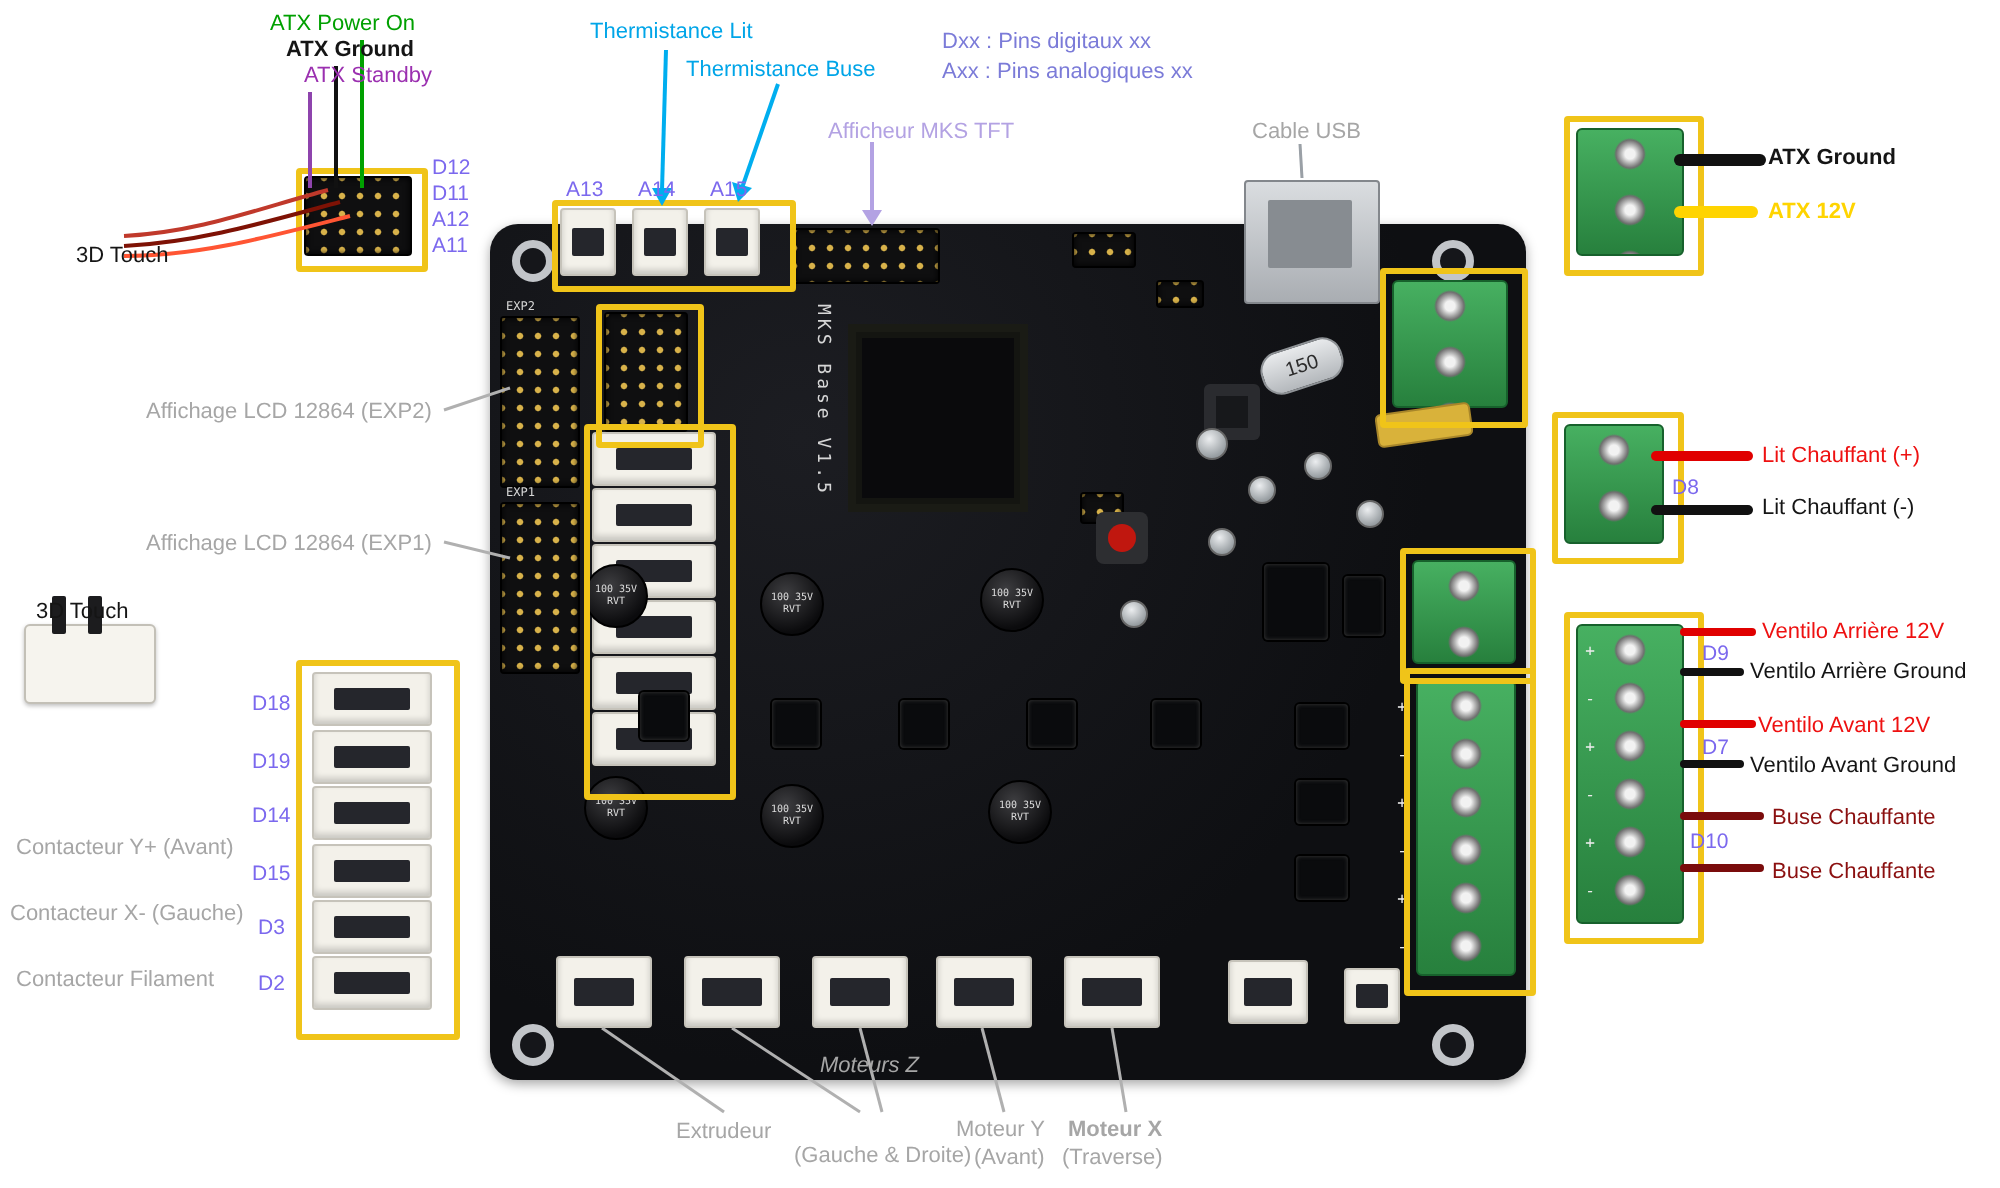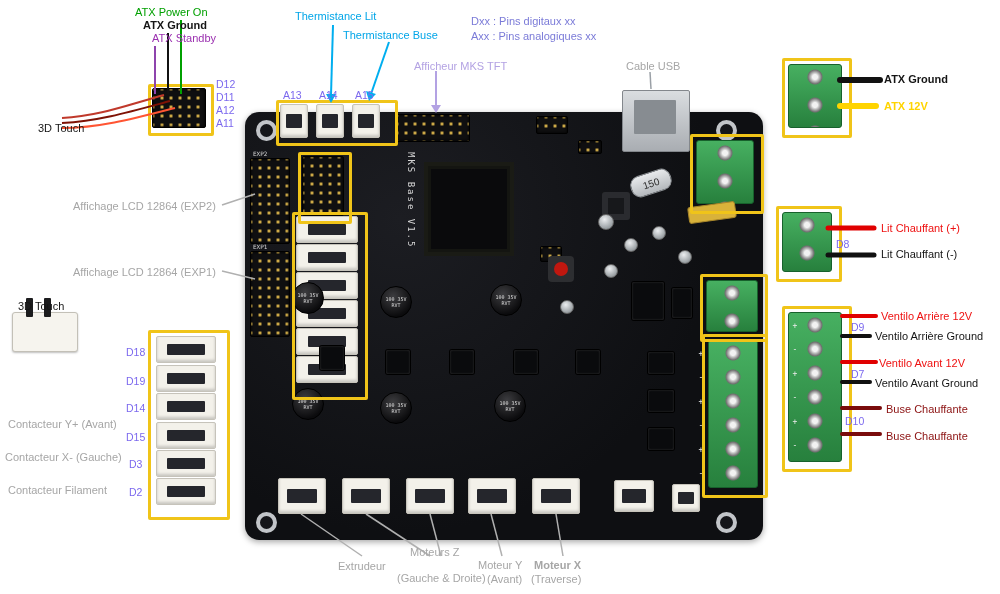--- a/index.html
+++ b/index.html
@@ -281,20 +281,20 @@
   <div class="lbl pinlbl" style="left:851px;top:321px;">D9</div>
   <div class="lbl c-black" style="left:875px;top:330px;">Ventilo Arrière Ground</div>
   <div class="lbl c-red" style="left:879px;top:357px;">Ventilo Avant 12V</div>
   <div class="lbl pinlbl" style="left:851px;top:368px;text-align:center;">D7</div>
   <div class="lbl c-black" style="left:875px;top:377px;">Ventilo Avant Ground</div>
   <div class="lbl c-dred" style="left:886px;top:403px;">Buse Chauffante</div>
   <div class="lbl pinlbl" style="left:845px;top:415px;">D10</div>
   <div class="lbl c-dred" style="left:886px;top:430px;">Buse Chauffante</div>
 
   <div class="lbl c-gray" style="left:338px;top:560px;">Extrudeur</div>
-  <div class="lbl c-gray" style="left:410px;top:546px;">Moteurs Z</div>
+  <div class="lbl c-gray" style="left:410px;top:527px;font-style:italic;">Moteurs Z</div>
   <div class="lbl c-gray" style="left:397px;top:572px;">(Gauche &amp; Droite)</div>
   <div class="lbl c-gray" style="left:478px;top:559px;">Moteur Y</div>
   <div class="lbl c-gray" style="left:487px;top:573px;">(Avant)</div>
   <div class="lbl c-gray" style="left:534px;top:559px;font-weight:bold;">Moteur X</div>
   <div class="lbl c-gray" style="left:531px;top:573px;">(Traverse)</div>
 
 </div>
 
 </body></html>

